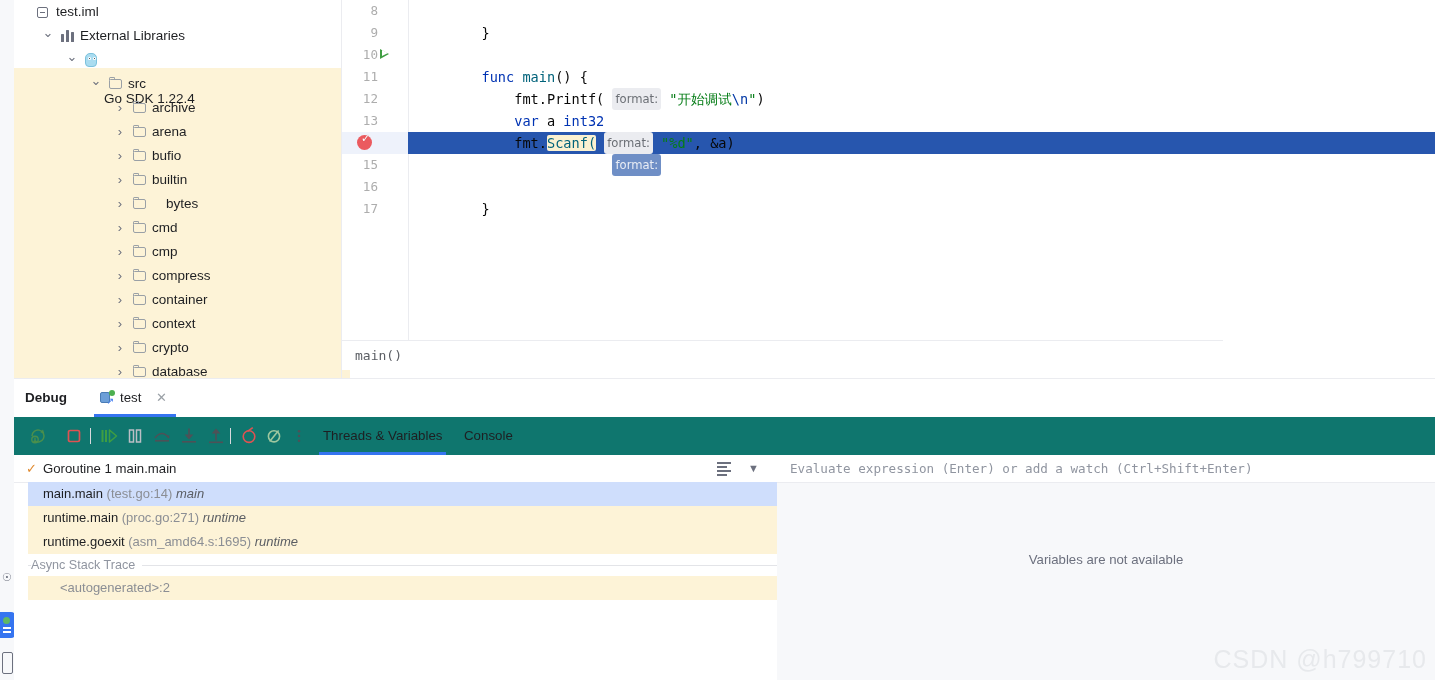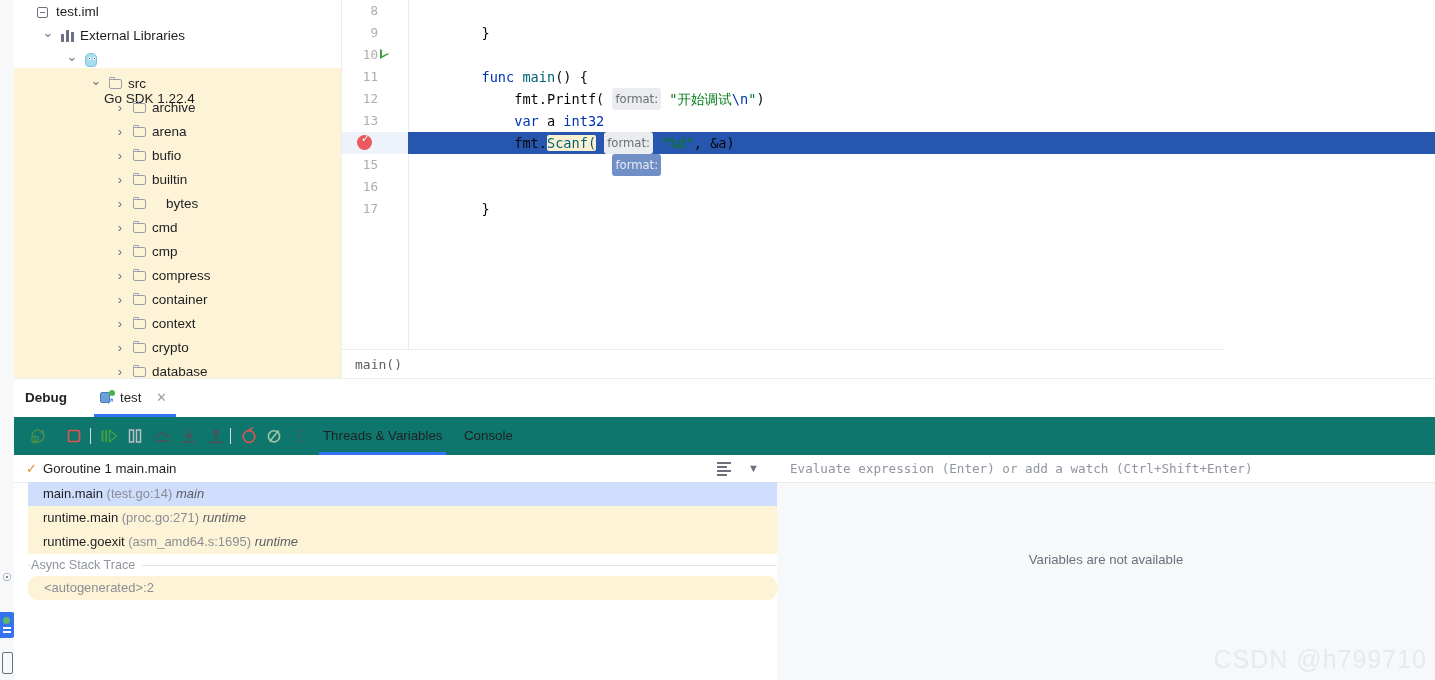--- a/index.html
+++ b/index.html
@@ -183,21 +183,21 @@
     font-size: 11.6px;
     font-family: "DejaVu Sans", sans-serif;
     vertical-align: 1px;
   }
   .code-line.selected .hint { background: #6f8fc6; color: #e9edf5; }
   .code-line.selected .str,
   .code-line.selected .esc,
   .code-line.selected .plain { color:#ffffff; }
 
   .breadcrumb-bar {
-    position: absolute; left: 0; top: 349px; width: 881px; height: 29px;
+    position: absolute; left: 0; top: 340px; width: 881px; height: 29px;
     background: #ffffff; border-top: 1px solid #ebecf0;
   }
   .breadcrumb-bar .bc {
     position: absolute; left: 13px; top: 0; line-height: 29px;
     font-size: 13px; color: #5a5d63;
     font-family: "DejaVu Sans Mono","Liberation Mono", monospace;
   }
   .edge-strip {
     position:absolute; left:0; top:349px; width:8px; height:29px;
     background:#fdf3d7;
@@ -655,21 +655,21 @@
         <span class="chev-down">▼</span>
       </div>
       <div id="frame-rows" style="position:absolute;left:0;top:27px;width:763px;">
           <div class="frame-row selected" style="top: 0px;"><span class="nm">main.main</span><span class="loc"> (test.go:14)</span><span class="mod"> main</span></div>
           <div class="frame-row lib" style="top: 24px;"><span class="nm">runtime.main</span><span class="loc"> (proc.go:271)</span><span class="mod"> runtime</span></div>
           <div class="frame-row lib" style="top: 48px;"><span class="nm">runtime.goexit</span><span class="loc"> (asm_amd64.s:1695)</span><span class="mod"> runtime</span></div>
           <div class="async-sep" style="top: 72px;">
             <div class="aline"></div>
             <span class="atxt">Async Stack Trace</span>
           </div>
-          <div class="frame-row lib" style="top: 94px; padding-left: 16px; border-radius: 9px;"><span class="loc">&lt;autogenerated&gt;:2</span></div>
+          <div class="frame-row lib" style="top: 94px; padding-left: 32px;"><span class="loc">&lt;autogenerated&gt;:2</span></div>
         </div>
     </div>
 
     <div class="vars-pane">
       <div class="watch-input">
         <div class="ph">Evaluate expression (Enter) or add a watch (Ctrl+Shift+Enter)</div>
       </div>
       <div class="vars-empty">
         <div class="msg">Variables are not available</div>
       </div>

